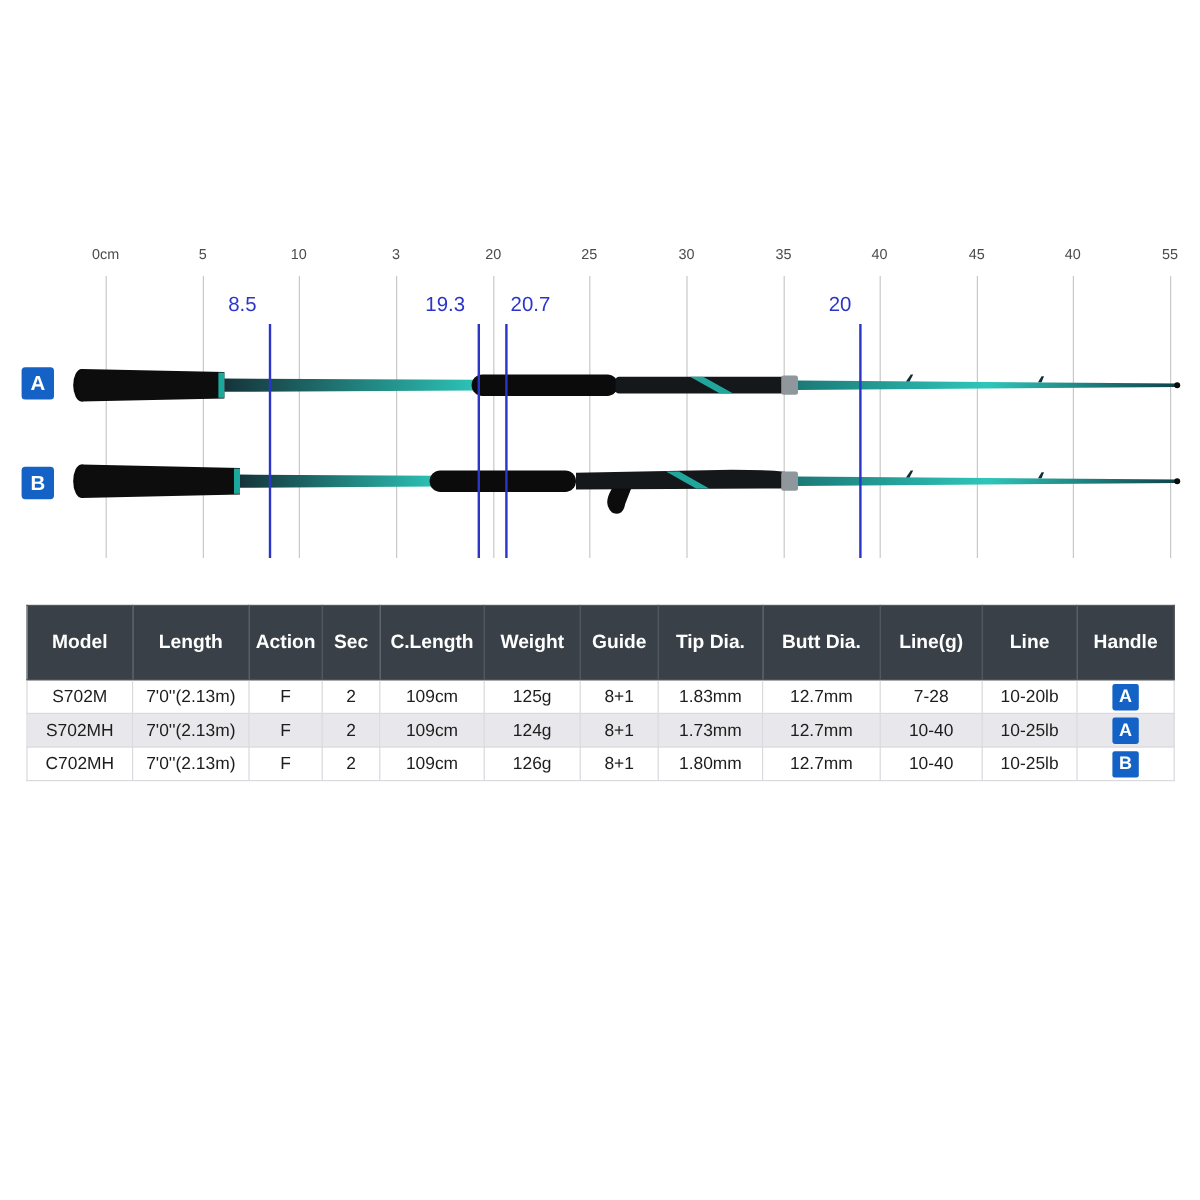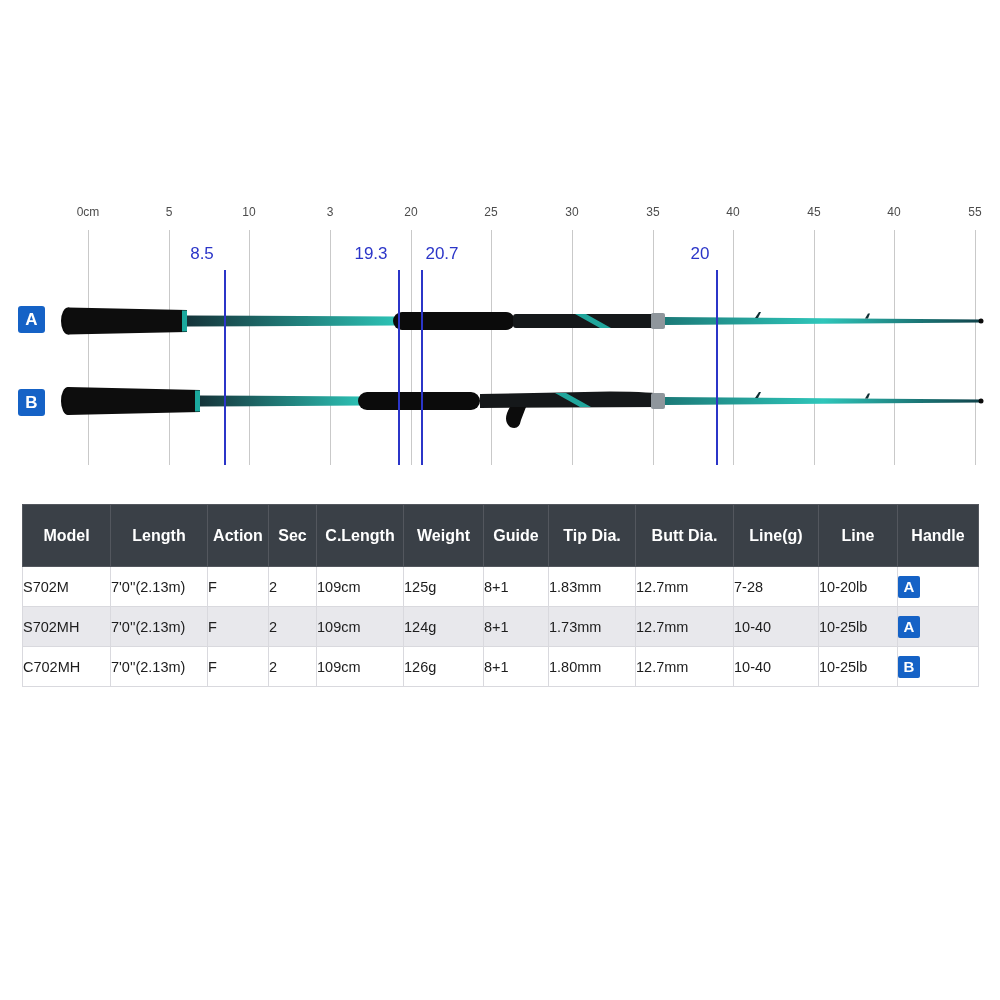--- a/index.html
+++ b/index.html
@@ -18,21 +18,21 @@
   
   .rod { position: absolute; left: 55px; z-index: 2; }
   .rod-badge { position: absolute; left: 18px; width: 27px; height: 27px; background: var(--badge-blue, #1562c6);
                color: #fff; font-weight: bold; font-size: 17px; display: flex; align-items: center; justify-content: center;
                border-radius: 3px; z-index: 4; }
 
   
   .spec { position: absolute; left: 22px; top: 494px; width: 956px; border-collapse: collapse; table-layout: fixed; z-index: 5; margin-top: 10px; }
   .spec th { background: var(--header-bg, #3a4047); color: #ffffff; font-size: 16px; font-weight: bold;
              height: 62px; border: 1px solid #53575e; text-align: center; }
-  .spec td { height: 40px; text-align: left; font-size: 14.5px; color: #1d1d1d;
+  .spec td { height: 28px; text-align: center; font-size: 14.5px; color: #1d1d1d;
              border: 1px solid #d9d9de; background: #ffffff; }
   .spec tbody tr:nth-child(even) td { background: var(--row-alt, #e8e8ec); }
   .hbadge { display: inline-flex; width: 22px; height: 22px; background: var(--badge-blue, #1562c6); color: #fff;
             font-weight: bold; font-size: 15px; align-items: center; justify-content: center; border-radius: 2px;
             vertical-align: middle; }
 </style>
 </head>
 <body>
 
 <div class="stage">

